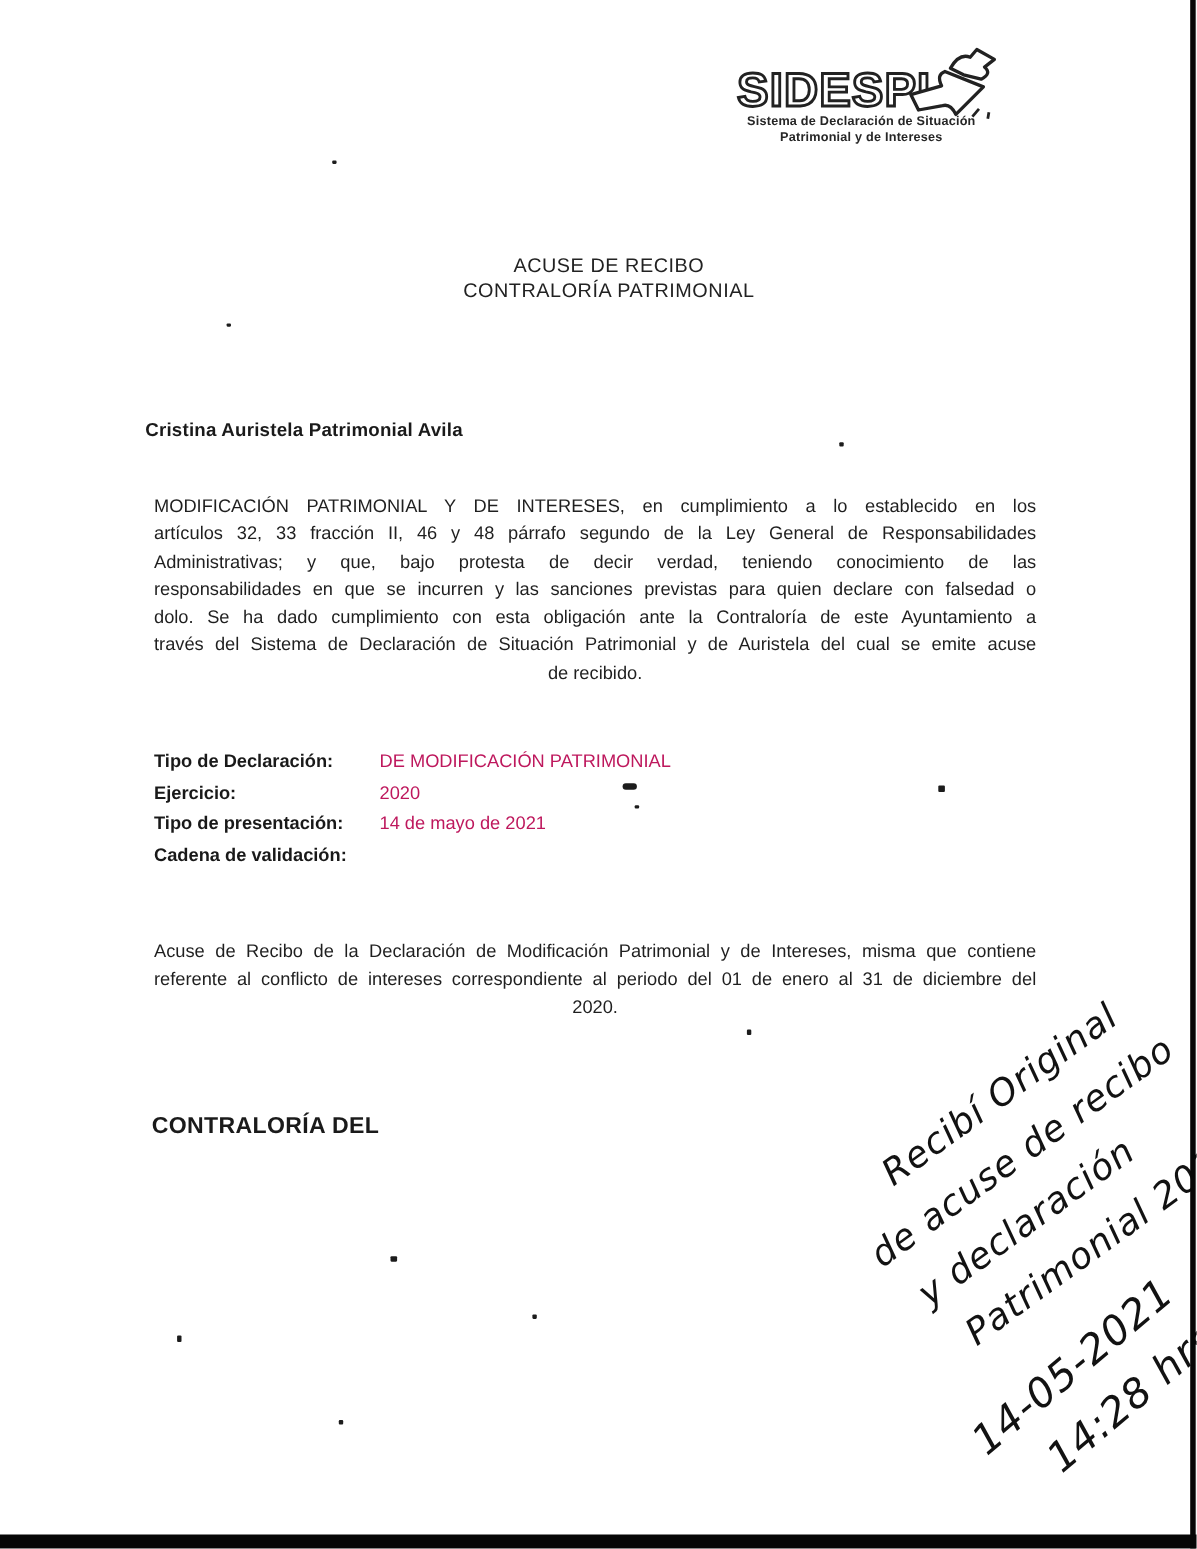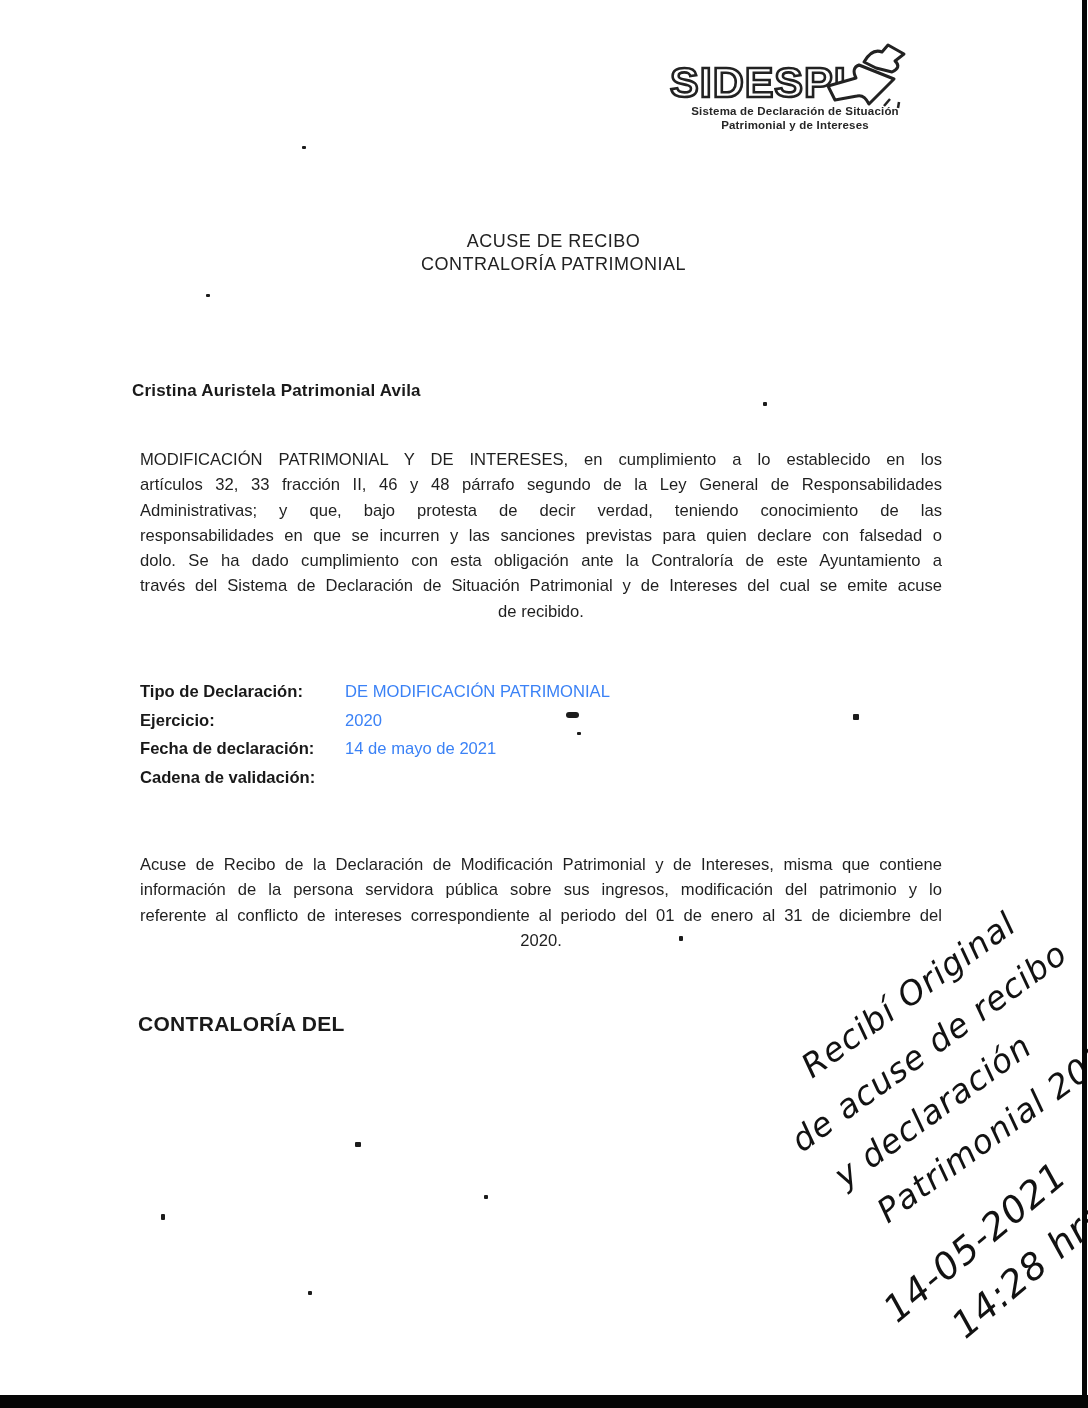--- a/index.html
+++ b/index.html
@@ -17,21 +17,21 @@
   .brand{
     position:absolute;left:6px;top:10px;
     font-size:43px;font-weight:700;letter-spacing:1px;
     color:#ffffff;
     -webkit-text-stroke:2.6px #222222;
     text-shadow:0 0 1px #333;
     font-family:"Liberation Sans", sans-serif;
   }
   .arrow-icon{position:absolute;left:158px;top:-6px;}
   .tagline{
-    position:absolute;left:12px;top:56px;width:238px;
+    position:absolute;left:0px;top:56px;width:238px;
     text-align:center;font-size:11.5px;font-weight:700;
     line-height:14px;color:#262626;letter-spacing:.2px;
   }
   
   .title{
     position:absolute;left:0;top:230px;width:1073px;
     text-align:center;font-size:18px;line-height:23px;
     color:#222222;letter-spacing:.5px;padding-left:17px;
   }
   
@@ -42,21 +42,21 @@
   
   .para{position:absolute;left:140px;width:802px;font-size:16.6px;color:#1f1f1f;}
   .para .jline{text-align:justify;text-align-last:justify;height:25.3px;white-space:nowrap;}
   .para .lline{text-align:center;height:25.3px;}
   .p1{top:450px;}
   .p2{top:855px;}
   
   .details{position:absolute;left:140px;top:682px;width:700px;font-size:16.6px;}
   .drow{position:relative;height:28.5px;text-decoration:underline;}
   .dlabel{position:absolute;left:0;font-weight:700;color:#191919;}
-  .dvalue{position:absolute;left:205px;color:#3b82f6;}
+  .dvalue{position:absolute;left:205px;color:#be185d;}
   
   .contraloria{
     position:absolute;left:138px;top:1012px;
     font-size:21px;font-weight:700;color:#1a1a1a;letter-spacing:.3px;
   }
   
   .hw{
     position:absolute;color:#121212;
     font-family:"DejaVu Sans", sans-serif;
     font-style:italic;font-weight:400;
@@ -112,46 +112,45 @@
   </div>
 
   <div class="name">Cristina Auristela Patrimonial Avila</div>
 
   <div class="para p1">
     <div class="jline">MODIFICACIÓN PATRIMONIAL Y DE INTERESES, en cumplimiento a lo establecido en los</div>
     <div class="jline">artículos 32, 33 fracción II, 46 y 48 párrafo segundo de la Ley General de Responsabilidades</div>
     <div class="jline">Administrativas; y que, bajo protesta de decir verdad, teniendo conocimiento de las</div>
     <div class="jline">responsabilidades en que se incurren y las sanciones previstas para quien declare con falsedad o</div>
     <div class="jline">dolo. Se ha dado cumplimiento con esta obligación ante la Contraloría de este Ayuntamiento a</div>
-    <div class="jline">través del Sistema de Declaración de Situación Patrimonial y de Intereses del cual se emite acuse</div>
+    <div class="jline">través del Sistema de Declaración de Situación Patrimonial y de Auristela del cual se emite acuse</div>
     <div class="lline">de recibido.</div>
   </div>
 
   <div class="details">
     <div class="drow">
       <span class="dlabel">Tipo de Declaración:</span>
       <span class="dvalue">DE MODIFICACIÓN PATRIMONIAL</span>
     </div>
     <div class="drow">
       <span class="dlabel">Ejercicio:</span>
       <span class="dvalue">2020</span>
     </div>
     <div class="drow">
-      <span class="dlabel">Fecha de declaración:</span>
+      <span class="dlabel">Tipo de presentación:</span>
       <span class="dvalue">14 de mayo de 2021</span>
     </div>
     <div class="drow">
       <span class="dlabel">Cadena de validación:</span>
       <span class="dvalue"></span>
     </div>
   </div>
 
   <div class="para p2">
     <div class="jline">Acuse de Recibo de la Declaración de Modificación Patrimonial y de Intereses, misma que contiene</div>
-    <div class="jline">información de la persona servidora pública sobre sus ingresos, modificación del patrimonio y lo</div>
     <div class="jline">referente al conflicto de intereses correspondiente al periodo del 01 de enero al 31 de diciembre del</div>
     <div class="lline">2020.</div>
   </div>
 
   <div class="contraloria">CONTRALORÍA DEL</div>
 
   <div class="hw hw-note">
     <div class="n1">Recibí Original</div>
     <div class="n2">de acuse de recibo</div>
     <div class="n3">y declaración</div>

